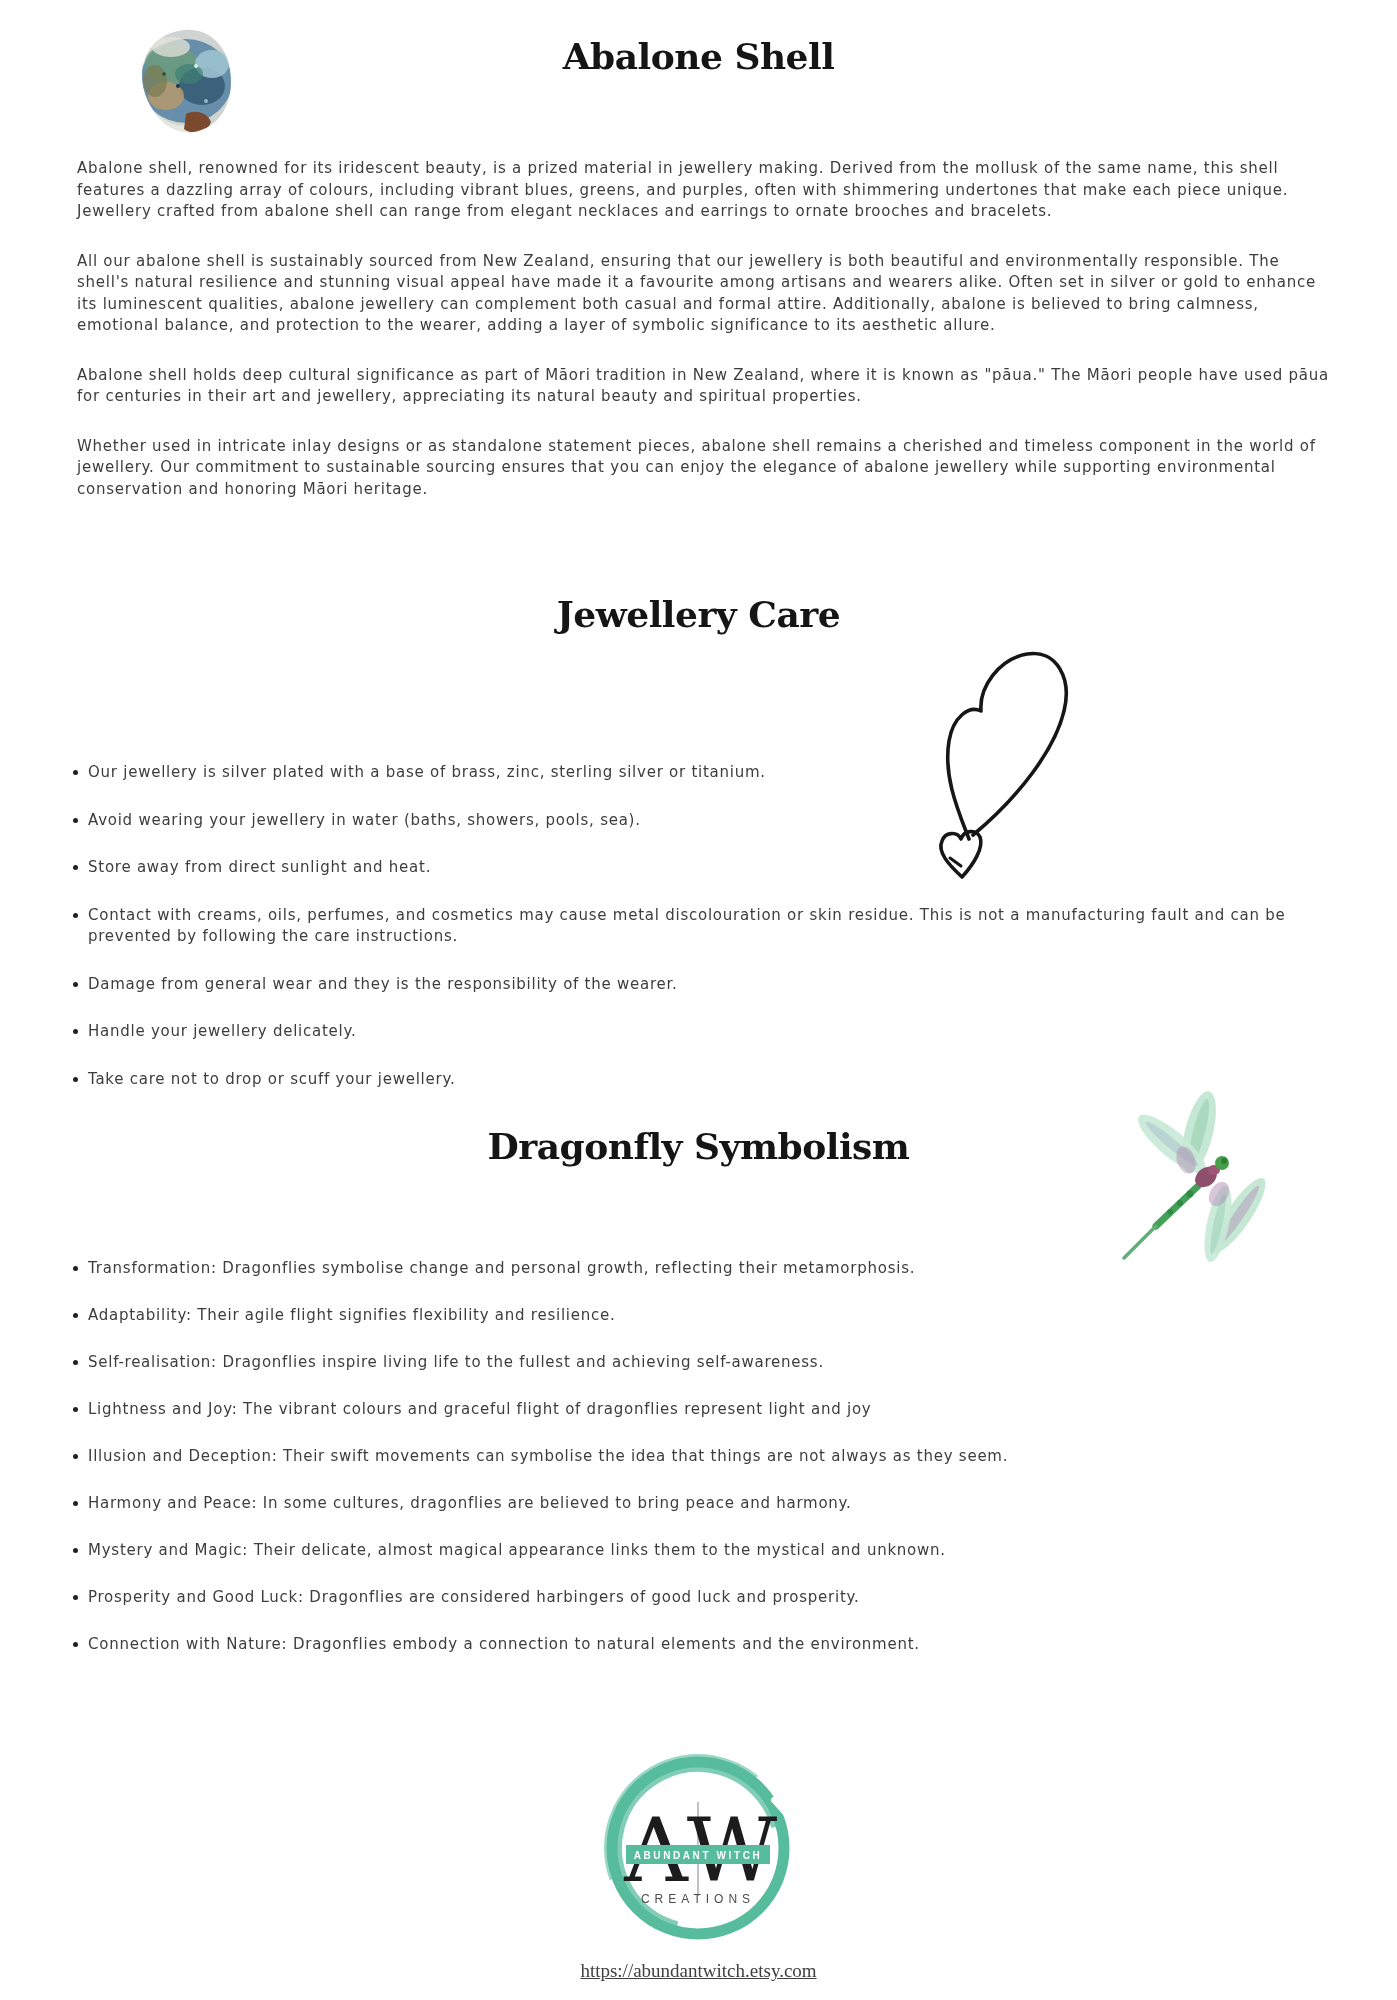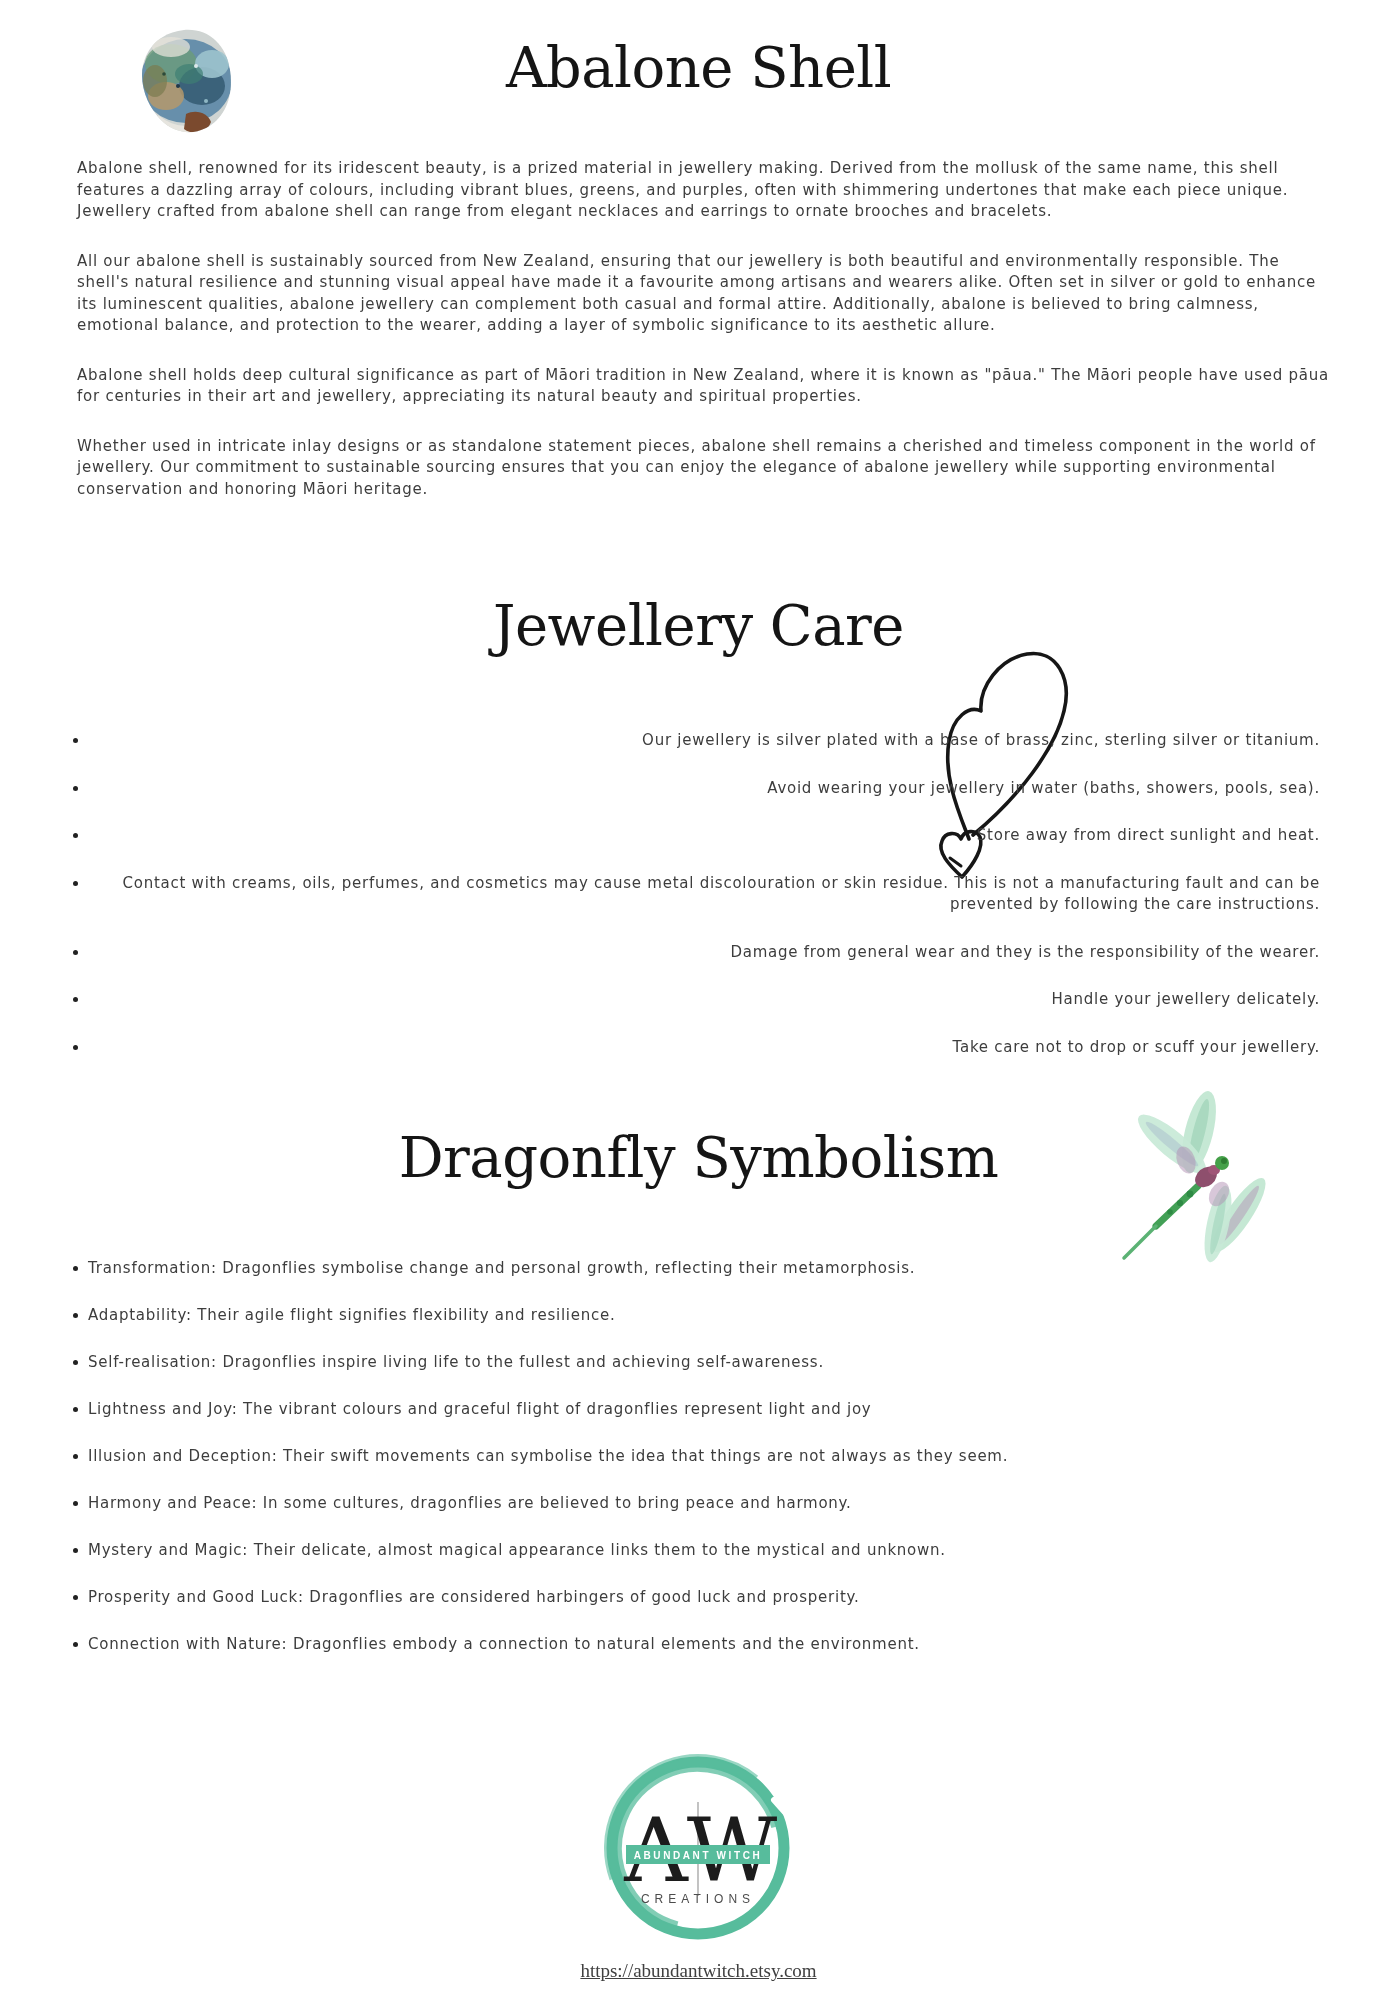--- a/index.html
+++ b/index.html
@@ -7,38 +7,38 @@
   .page {
     position:relative; width:1397px; height:2000px; background:#ffffff;
     overflow:hidden; margin:0 auto;
     font-family:"DejaVu Sans", sans-serif; color:#3d3d3d;
   }
   
   .big-heading {
     position:absolute; left:0; width:100%;
     text-align:center;
     font-family:"DejaVu Serif", serif;
-    font-weight:400; font-size:56px; line-height:1.15;
+    font-weight:700; font-size:36px; line-height:1.15;
     color:#151515; letter-spacing:-0.5px;
   }
   #title      { top:36px;  }
   #care-head  { top:594px; }
   #symb-head  { top:1126px;}
   
   .intro {
     position:absolute; top:158px; left:77px; width:1252px;
     font-size:15px; line-height:21.5px; letter-spacing:0.75px;
   }
   .intro p { margin:0 0 28px 0; }
   ul.bullets {
     position:absolute; left:68px; width:1252px;
     list-style:none;
     font-size:15px; line-height:21.5px; letter-spacing:0.75px;
   }
-  #care-list { top:730px;text-align:right; }
+  #care-list { top:762px; }
   #symb-list { top:1258px; }
   ul.bullets li { position:relative; padding-left:20px; margin-bottom:26px; }
   #symb-list li { margin-bottom:25.5px; }
   ul.bullets li::before {
     content:""; position:absolute; left:5px; top:8px;
     width:5px; height:5px; border-radius:50%; background:#222;
   }
   
   .shell-art     { position:absolute; left:126px; top:26px;  width:110px; height:112px; }
   .balloon-art   { position:absolute; left:915px; top:645px; width:165px; height:245px; }

